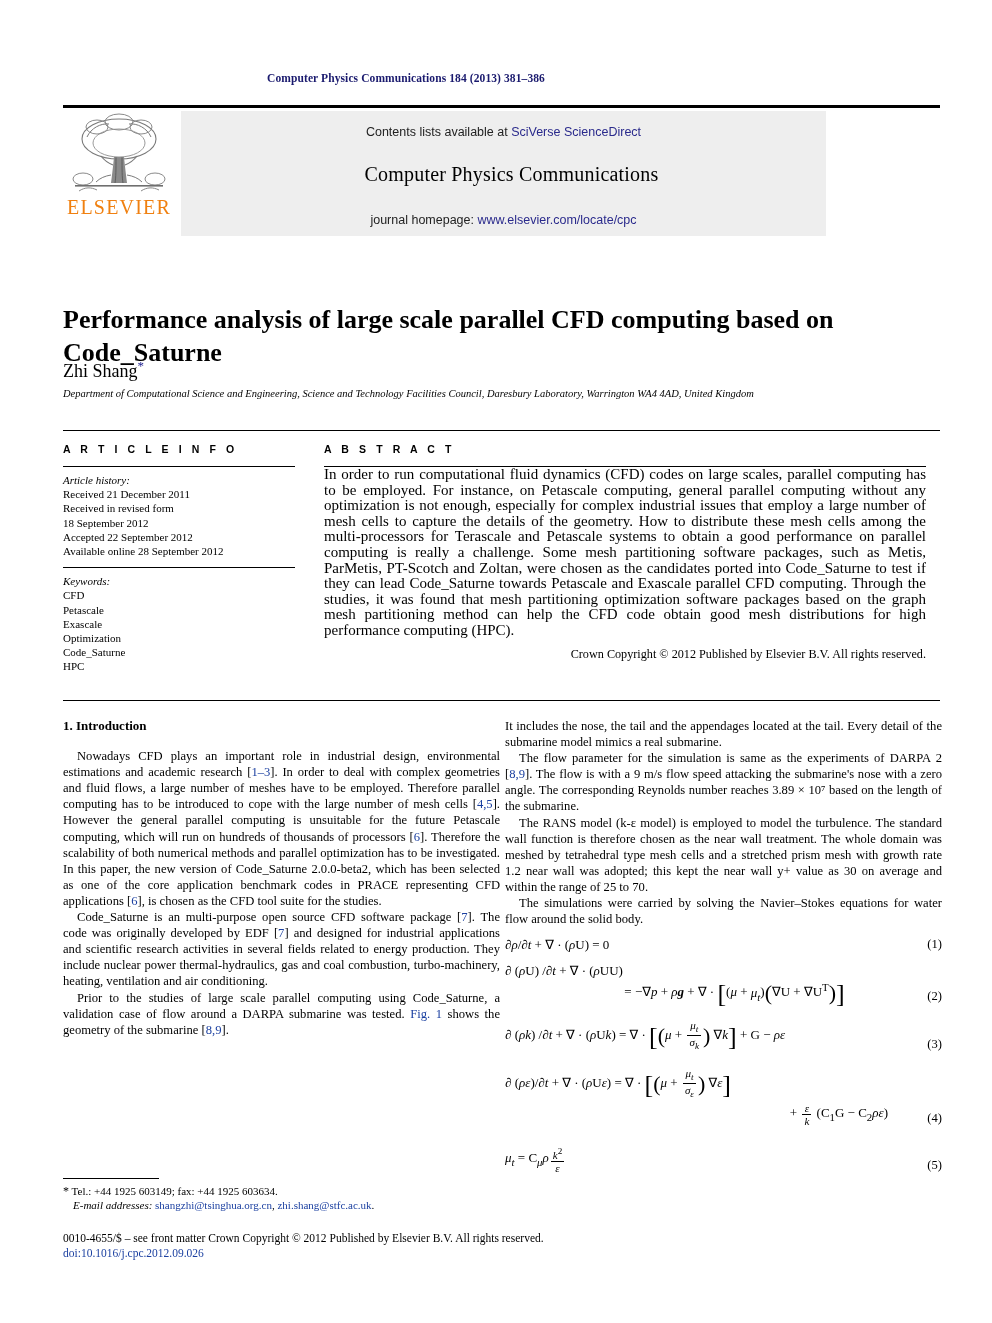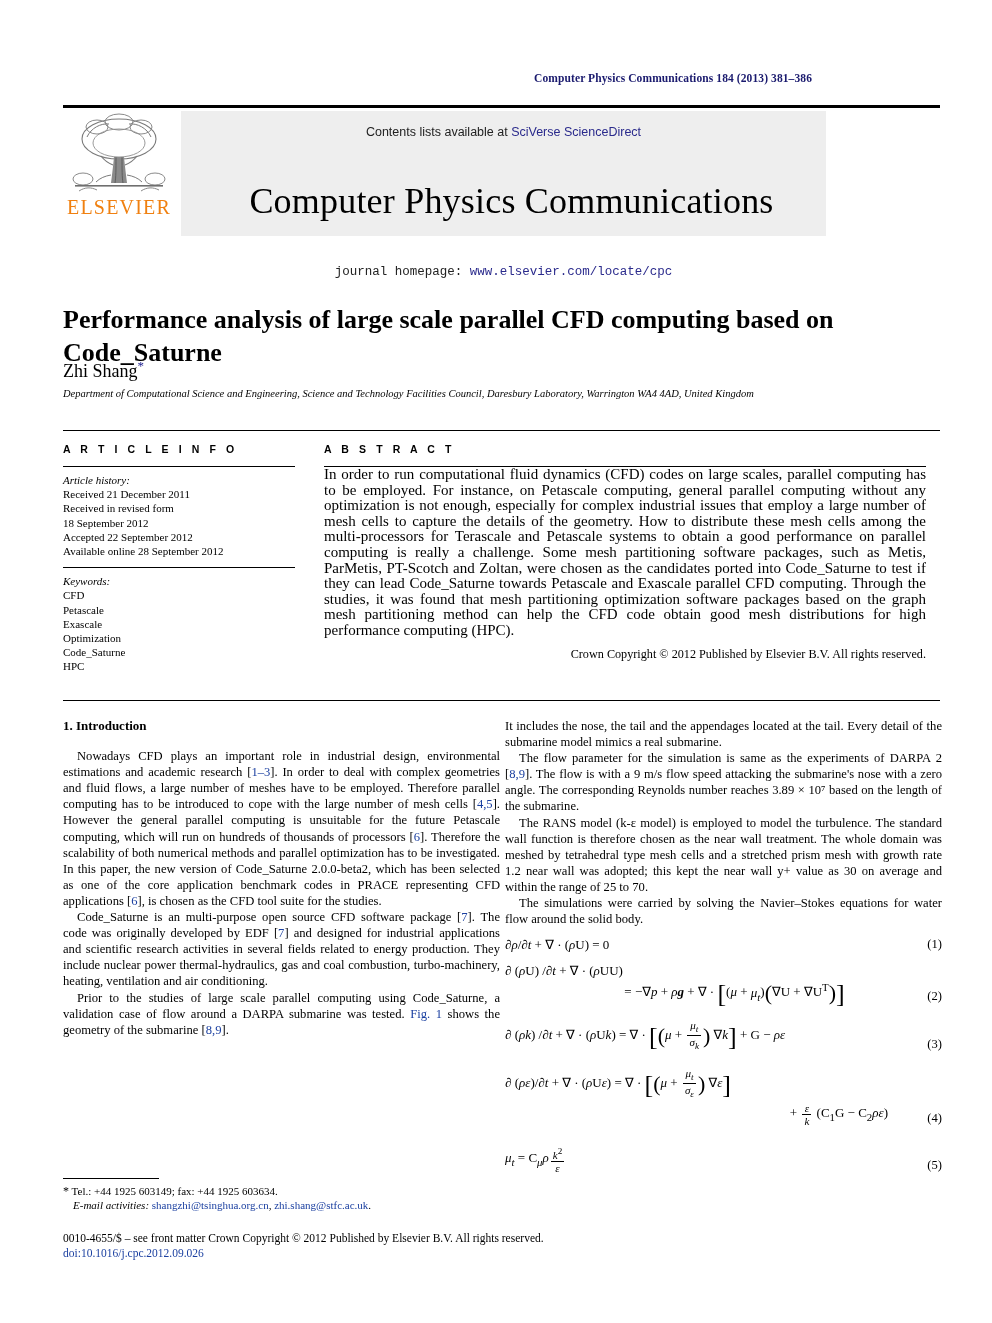--- a/index.html
+++ b/index.html
@@ -21,21 +21,21 @@
     width: 992px;
     height: 1323px;
   }
 
   
   .running-head {
     position: absolute;
     top: 72px;
     left: 0;
     width: 812px;
-    text-align: right;
+    text-align: center;
     font-family: "Liberation Serif", serif;
     font-weight: bold;
     font-size: 11.5px;
     color: #1a1a6e;
     letter-spacing: 0.1px;
   }
 
   
   .masthead {
     position: absolute;
@@ -72,30 +72,30 @@
     text-align: center;
   }
   .banner .contents {
     margin-top: 14px;
     font-family: "Liberation Sans", sans-serif;
     font-size: 12.5px;
     color: #222;
   }
   .banner .contents a { color: #2a2a8c; text-decoration: none; }
   .banner .jtitle {
-    margin-top: 41px;
+    margin-top: 24px;
     font-family: "Liberation Serif", serif;
-    font-size: 36px;
+    font-size: 20px;
     color: #000;
     letter-spacing: 0.2px;
     padding-left: 16px;
   }
   .banner .homepage {
-    margin-top: 43px;
-    font-family: Liberation Mono, monospace;
+    margin-top: 27px;
+    font-family: Liberation Sans, sans-serif;
     font-size: 12.5px;
     color: #222;
   }
   .banner .homepage a { color: #2a2a8c; text-decoration: none; }
 
   .cover {
     position: absolute;
     right: 0; top: 3px;
     width: 105px;
     height: 125px;
@@ -403,21 +403,21 @@
 
     <div class="eq" style="margin-top:18px">
       <div><em class="v">μ<sub>t</sub></em> = C<sub><em class="v">μ</em></sub><em class="v">ρ</em><span class="frac"><span class="n"><em class="v">k</em><sup>2</sup></span><span class="d"><em class="v">ε</em></span></span></div>
       <span class="num">(5)</span>
     </div>
   </div>
 
   <div class="fn-rule"></div>
   <div class="footnote">
     <div><span class="star">*</span> <span>Tel.: +44 1925 603149; fax: +44 1925 603634.</span></div>
-    <div style="padding-left:10px"><span class="em-lbl">E-mail activities:</span> <a href="#">shangzhi@tsinghua.org.cn</a><span>, </span><a href="#">zhi.shang@stfc.ac.uk</a><span>.</span></div>
+    <div style="padding-left:10px"><span class="em-lbl">E-mail addresses:</span> <a href="#">shangzhi@tsinghua.org.cn</a><span>, </span><a href="#">zhi.shang@stfc.ac.uk</a><span>.</span></div>
   </div>
 
   <div class="footer">
     <div>0010-4655/$ – see front matter Crown Copyright © 2012 Published by Elsevier B.V. All rights reserved.</div>
     <div class="doi">doi:10.1016/j.cpc.2012.09.026</div>
   </div>
 
 </div>
 
 </body></html>

